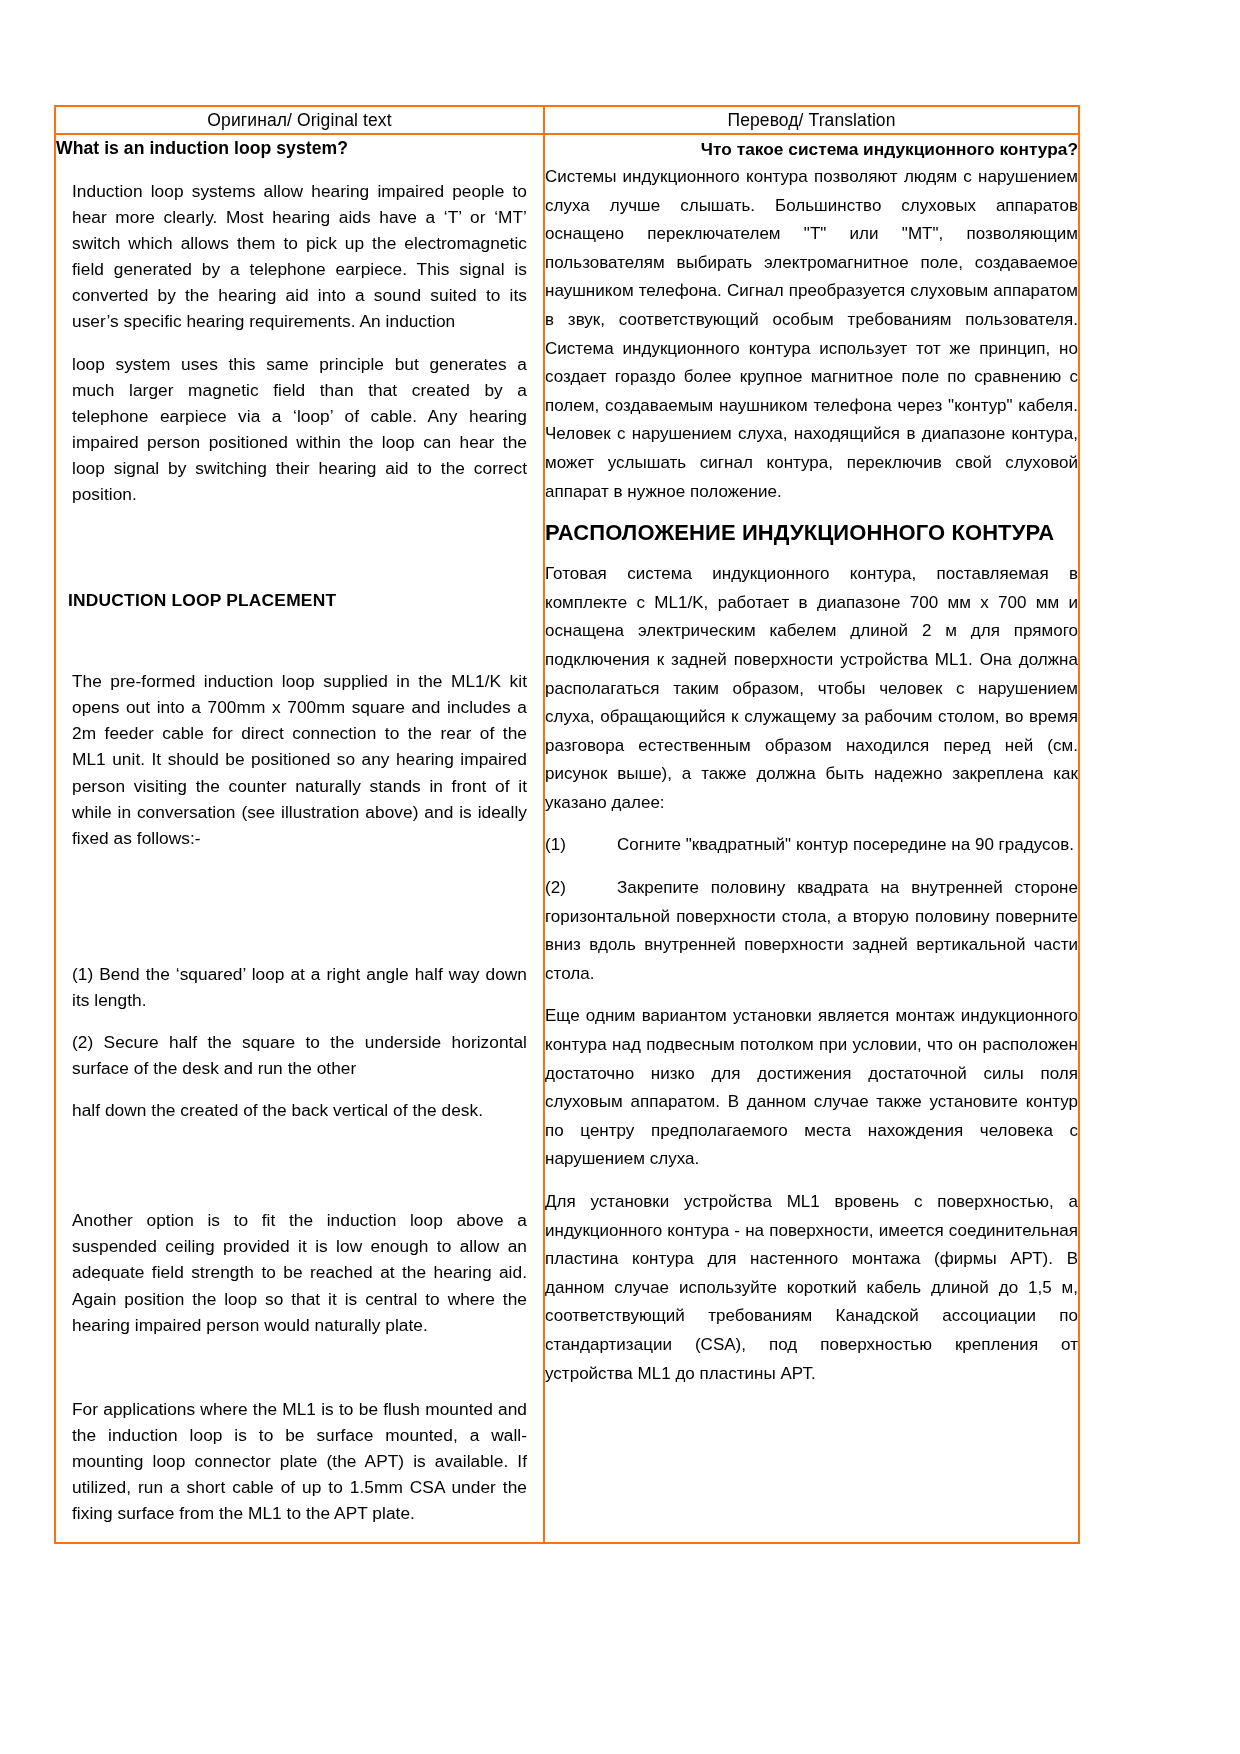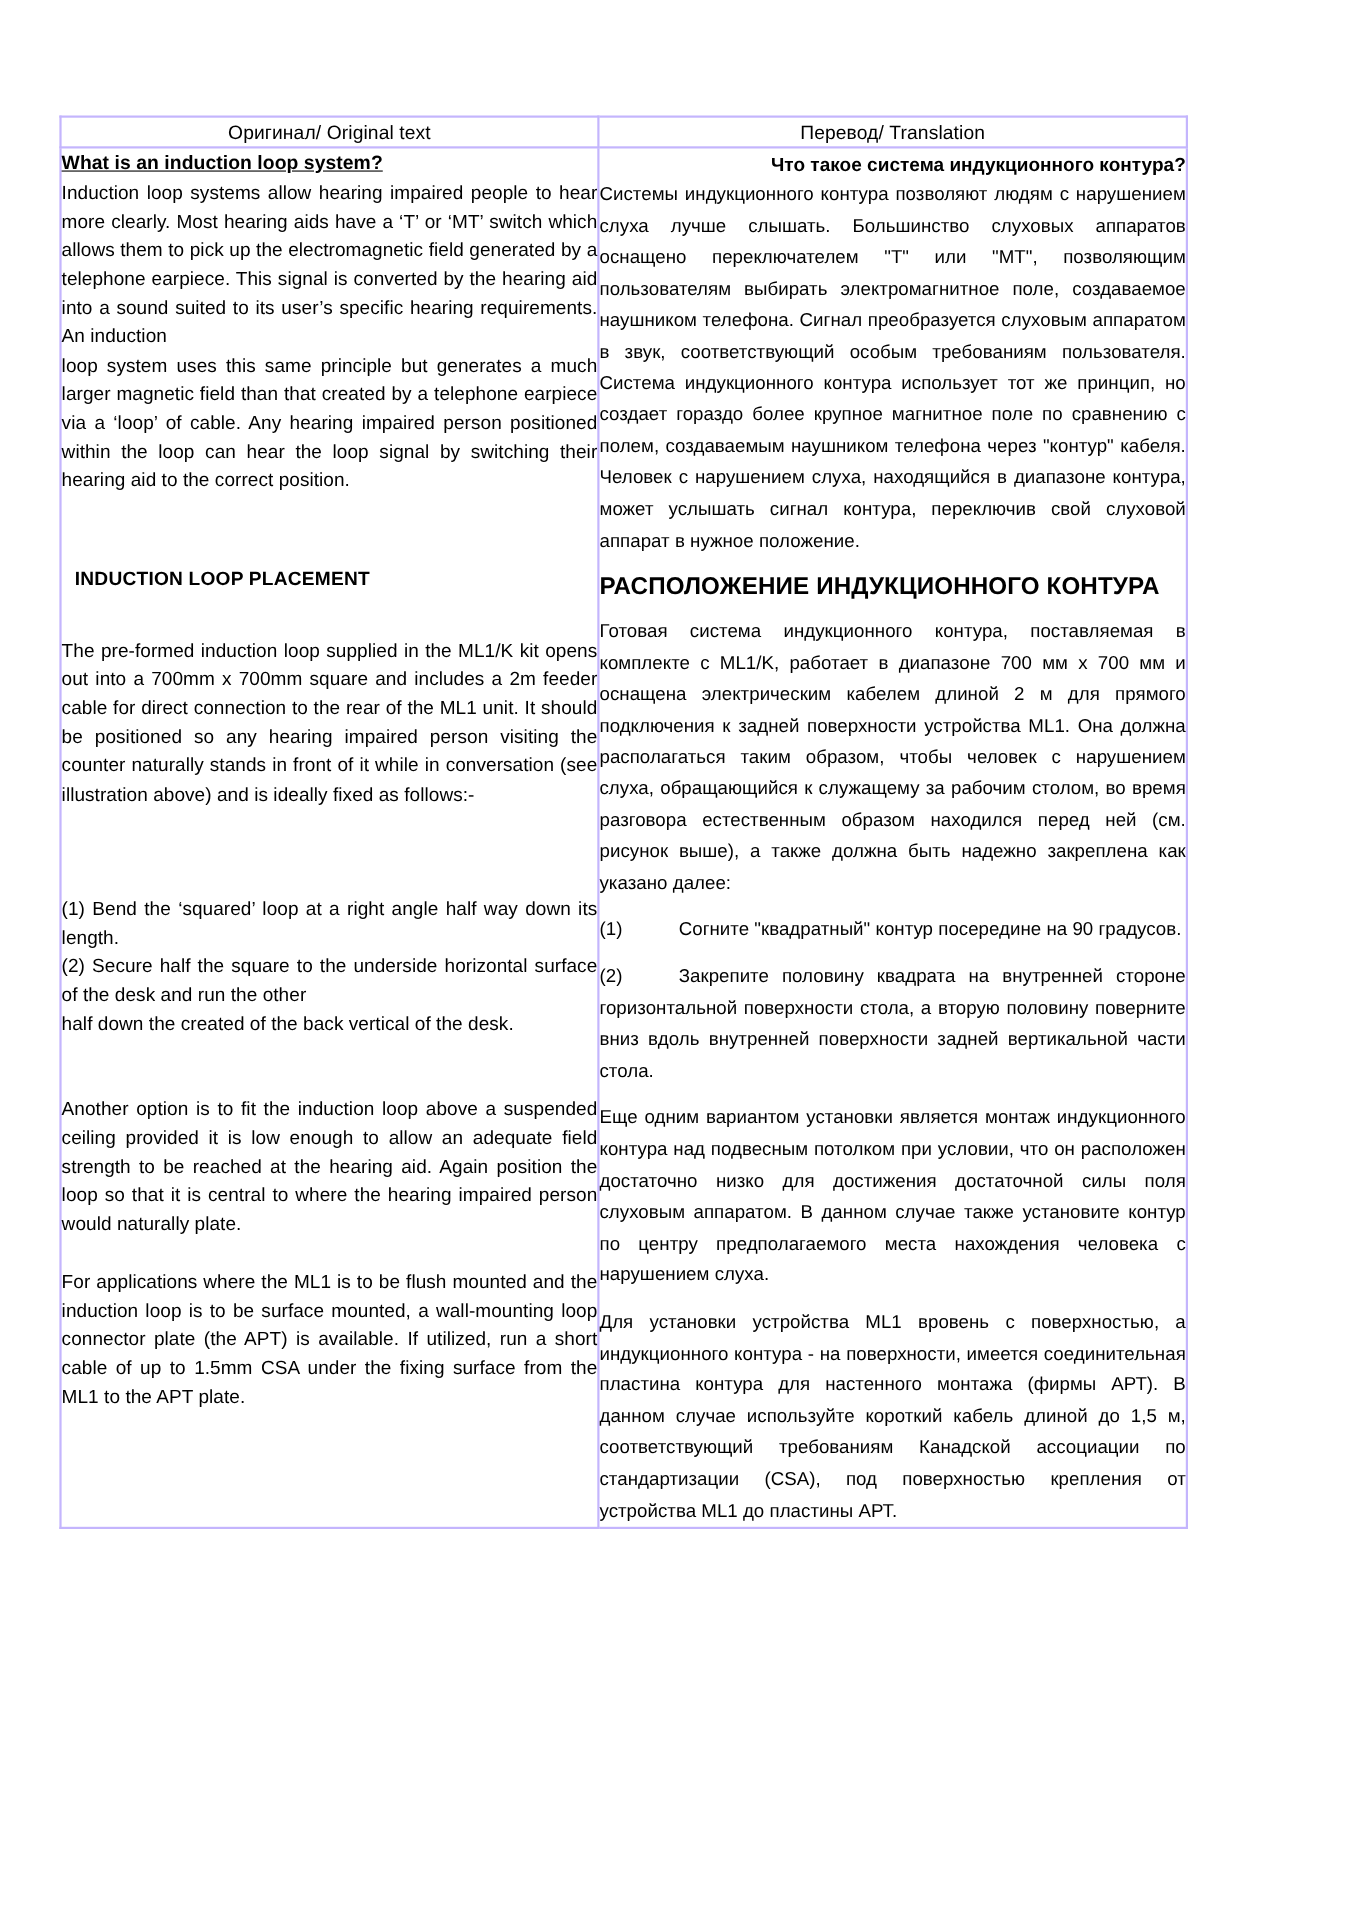--- a/index.html
+++ b/index.html
@@ -30,21 +30,21 @@
     border-collapse: collapse;
     table-layout: fixed;
     border: 2px solid #000;
   }
 
   .doc-table col.col-left  { width: 489px; }
   .doc-table col.col-right { width: 535px; }
 
   .doc-table th,
   .doc-table td {
-    border: 2px solid #c4b5fd;
+    border: 2px solid #f97316;
     vertical-align: top;
     padding: 0;
   }
 
   .hdr-cell {
     text-align: center;
     font-weight: normal;
     font-size: 17.5px;
     line-height: 26px;
     padding: 2px 6px 4px 6px;
@@ -60,31 +60,30 @@
   .en {
     font-size: 17.3px;
     line-height: 26.1px;
     letter-spacing: 0.05px;
   }
   .en .h-bold {
     font-weight: bold;
     font-size: 17.6px;
     margin: 0;
     line-height: 27px;
-    text-decoration: underline;
   }
   .en .h-caps {
     font-weight: bold;
     font-size: 17.4px;
     margin: 12px;
     line-height: 27px;
     letter-spacing: 0.2px;
   }
   .en p {
-    margin: 0;
+    margin: 16px;
   }
   .en p.just {
     text-align: justify;
     text-align-last: left;
   }
   .en .gap-sm  { height: 26px; }
   .en .gap-md  { height: 52px; }
   .en .gap-lg  { height: 78px; }
 
   

